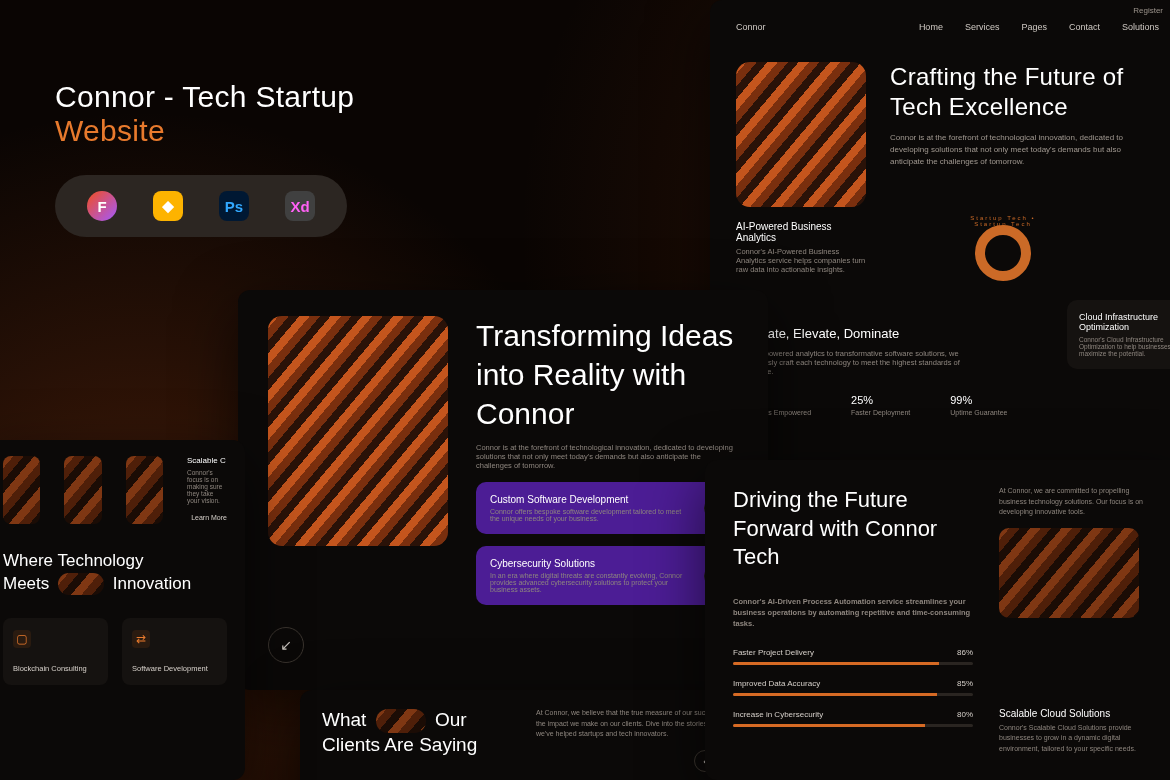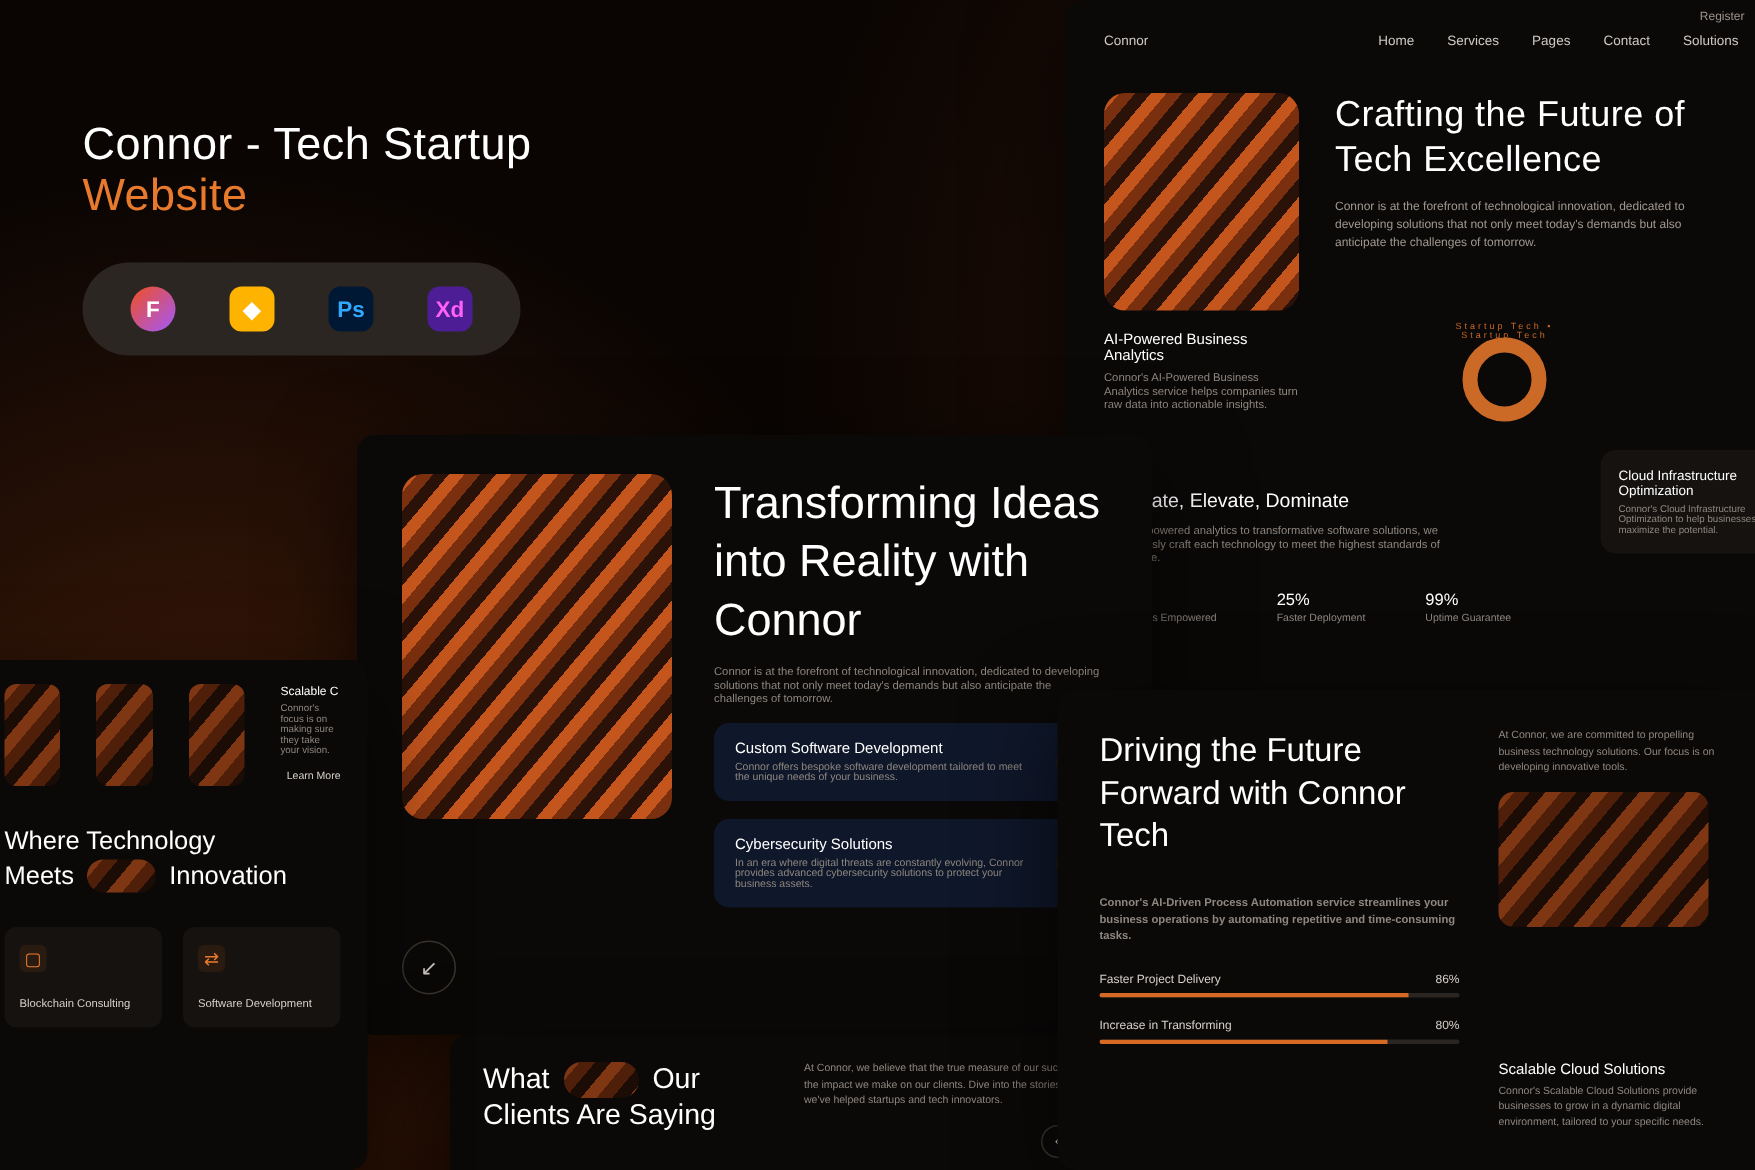--- a/index.html
+++ b/index.html
@@ -12,21 +12,21 @@
 
   
   .title { position:absolute; left:55px; top:80px; }
   .title h1 { font-size:30px; font-weight:500; letter-spacing:.3px; }
   .title .accent { color:#E87A2D; }
   .pill { position:absolute; left:55px; top:175px; background:#2c2622; border-radius:999px; padding:16px 32px; display:flex; gap:36px; align-items:center; }
   .ticon { width:30px; height:30px; display:inline-flex; align-items:center; justify-content:center; font-size:15px; font-weight:700; border-radius:6px; }
   .tfig  { background:linear-gradient(135deg,#f24e1e,#a259ff); color:#fff; border-radius:50%; }
   .tsk   { background:#fdb300; color:#fff; border-radius:8px; }
   .tps   { background:#001833; color:#31a8ff; border-radius:8px; }
-  .txd   { background:#4c1d95; color:#ff61f6; border-radius:8px; }
+  .txd   { background:#404040; color:#ff61f6; border-radius:8px; }
 
   
   .panel { position:absolute; background:#0b0908; border-radius:12px; box-shadow:0 20px 60px rgba(0,0,0,.6); overflow:hidden; transform-origin:top left; }
   .wave  { background: repeating-linear-gradient(130deg,#c4551d 0 8px,#7a2f0e 8px 16px,#2a1208 16px 24px); }
   .wave.dim { filter:brightness(.65); }
 
   
   #p1 { right:-15px; top:0; width:475px; height:460px; padding:22px 26px; }
   #p1 .nav { display:flex; justify-content:space-between; align-items:center; font-size:9px; color:#cfc9c3; }
   #p1 .nav .links { display:flex; gap:22px; }
@@ -49,21 +49,21 @@
   #p1 .side { position:absolute; right:-2px; top:300px; width:120px; background:#151210; border-radius:10px; padding:12px; }
   #p1 .side .t { font-size:9px; font-weight:500; }
   #p1 .side .d { font-size:6.5px; color:#8e867f; margin-top:4px; }
 
   
   #p2 { left:238px; top:290px; width:530px; height:400px; padding:26px 30px; }
   #p2 .row1 { display:flex; gap:28px; }
   #p2 .img { width:180px; height:230px; border-radius:14px; }
   #p2 h2 { font-size:30px; font-weight:500; line-height:1.3; }
   #p2 .desc { font-size:7.5px; color:#8e867f; margin-top:10px; max-width:260px; }
-  #p2 .item { background:#0f172a; border-radius:10px; padding:12px 14px; margin-top:12px; display:flex; justify-content:space-between; align-items:center; gap:14px; }
+  #p2 .item { background:#4c1d95; border-radius:10px; padding:12px 14px; margin-top:12px; display:flex; justify-content:space-between; align-items:center; gap:14px; }
   #p2 .item .t { font-size:10px; font-weight:500; }
   #p2 .item .d { font-size:7px; color:#8e867f; margin-top:3px; max-width:200px; }
   #p2 .chev { width:20px; height:20px; border-radius:50%; background:#221e1a; display:flex; align-items:center; justify-content:center; font-size:10px; color:#cfc9c3; flex-shrink:0; }
   #p2 .arrowbtn { width:36px; height:36px; border-radius:50%; border:1px solid #3a342e; display:flex; align-items:center; justify-content:center; margin-top:22px; font-size:14px; color:#cfc9c3; }
 
   
   #p3 { left:300px; bottom:-40px; width:470px; height:130px; padding:18px 22px; display:flex; gap:24px; }
   #p3 h3 { font-size:19px; font-weight:500; line-height:1.25; }
   #p3 .chip { width:50px; height:24px; border-radius:999px; display:inline-block; vertical-align:middle; margin:0 4px; }
   #p3 .right { flex:1; }
@@ -223,21 +223,30 @@
             <div class="hd">
               <span>Faster Project Delivery</span>
               <span>86%</span>
             </div>
             <div class="track">
               <div class="fill" style="width:86%"></div>
             </div>
           </div>
           <div class="bar">
             <div class="hd">
-              <span>Increase in Transforming</span>
+              <span>Improved Data Accuracy</span>
+              <span>85%</span>
+            </div>
+            <div class="track">
+              <div class="fill" style="width:85%"></div>
+            </div>
+          </div>
+          <div class="bar">
+            <div class="hd">
+              <span>Increase in Cybersecurity</span>
               <span>80%</span>
             </div>
             <div class="track">
               <div class="fill" style="width:80%"></div>
             </div>
           </div>
         </div>
     </div>
     <div style="width:160px">
       <div class="side">At Connor, we are committed to propelling business technology solutions. Our focus is on developing innovative tools.</div>

